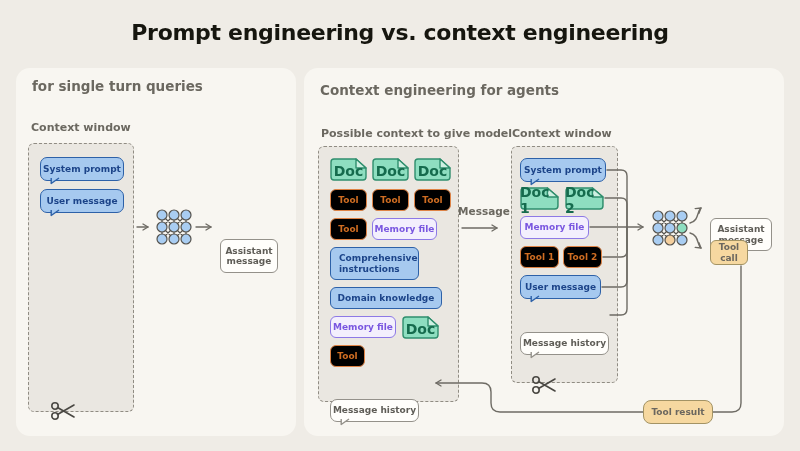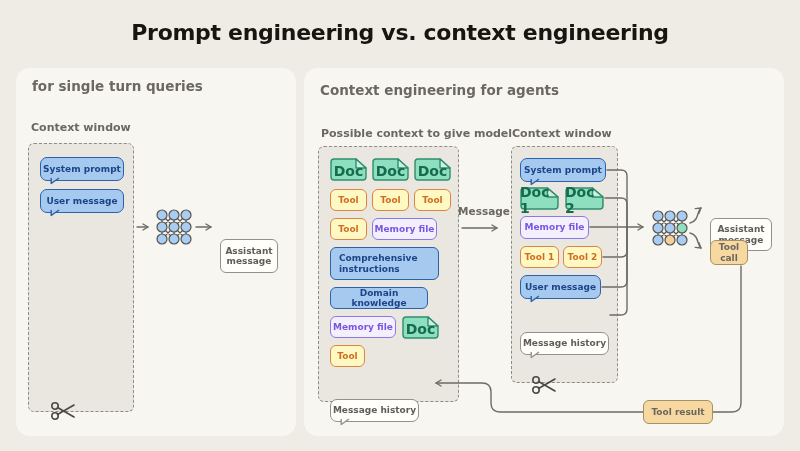--- a/index.html
+++ b/index.html
@@ -8,21 +8,21 @@
   .title{position:absolute;left:0;top:20px;width:800px;text-align:center;
          font-size:22px;font-weight:700;color:#16160f;letter-spacing:-0.3px;}
   .panel{position:absolute;background:#f8f6f1;border-radius:14px;}
   .panel-title{position:absolute;font-size:13.5px;font-weight:700;color:#6b6860;line-height:17px;}
   .sublabel{position:absolute;font-size:11px;font-weight:700;color:#6b6860;}
   .dashedbox{position:absolute;background:#eae7e1;border:1.6px dashed #908c83;border-radius:6px;box-sizing:border-box;}
   .chip{position:absolute;box-sizing:border-box;border-radius:6px;display:flex;
         align-items:center;justify-content:center;text-align:center;
         font-size:9px;font-weight:700;line-height:10.5px;z-index:3;}
   .blue{background:#a6c9ef;border:1.5px solid #2d61a8;color:#1c4489;}
-  .orange{background:#fef9c3;border:1.5px solid #df8345;color:#cf6d22;}
+  .orange{background:#000000;border:1.5px solid #df8345;color:#cf6d22;}
   .purple{background:#f3effd;border:1.5px solid #8d79e6;color:#7a57e0;}
   .grayb{background:#fffefb;border:1.5px solid #94918a;color:#5f5d57;margin-top:28px;}
   .tan{background:#f6d8a0;border:1.5px solid #a39364;color:#6b675f;}
   .bubble{border-radius:7px;}
   .tail{position:absolute;left:9px;top:calc(100% - 1.6px);width:10px;height:7px;overflow:visible;}
   .docchip{position:absolute;display:flex;align-items:center;justify-content:center;
            font-size:14px;font-weight:700;color:#156b4d;z-index:3;}
   .docchip svg{position:absolute;left:0;top:0;}
   .docchip i{font-style:normal;position:relative;top:1px;}
   .overlay{position:absolute;left:0;top:0;z-index:2;}
@@ -150,24 +150,24 @@
       <span>Tool</span>
     </div>
 
   <div class="chip orange" style="left:330px;top:218px;width:37px;height:22px;">
       <span>Tool</span>
     </div>
   <div class="chip purple" style="left:372px;top:218px;width:65px;height:22px;">
       <span>Memory file</span>
     </div>
 
-  <div class="chip blue leftalign" style="left:330px;top:247px;width:109px;height:33px;">
+  <div class="chip blue leftalign" style="left:330px;top:247px;width:89px;height:33px;">
       <span>Comprehensive instructions</span>
     </div>
-  <div class="chip blue" style="left:330px;top:287px;width:98px;height:22px;">
+  <div class="chip blue" style="left:330px;top:287px;width:112px;height:22px;">
       <span>Domain knowledge</span>
     </div>
 
   <div class="chip purple" style="left:330px;top:316px;width:66px;height:22px;">
       <span>Memory file</span>
     </div>
   <div class="docchip" style="left:402px;top:316px;width:37px;height:23px;">
     <svg width="37" height="23" viewBox="0 0 37 23" preserveAspectRatio="none">
         <path d="M4,1 H26 L36,10 V19 Q36,22 33,22 H4 Q1,22 1,19 V4 Q1,1 4,1 Z" fill="#8edec0" stroke="#2f8e6d" stroke-width="1.4" stroke-linejoin="round"></path>
         <path d="M26,1 V10 H36 Z" fill="#cef0e2" stroke="#2f8e6d" stroke-width="1.4" stroke-linejoin="round"></path>
@@ -251,17 +251,17 @@
       <circle cx="31" cy="31" r="5"></circle>
     </g>
   </svg>
 
   <div class="chip grayb" style="left:710px;top:190px;width:62px;height:33px;padding:2px;">
     <span>Assistant message</span>
   </div>
   <div class="chip tan" style="left:710px;top:240px;width:38px;height:25px;">
     <span>Tool call</span>
   </div>
-  <div class="chip tan" style="left:643px;top:400px;width:70px;height:24px;">
+  <div class="chip tan" style="left:643px;top:400px;width:70px;height:24px;border-radius:8px;">
     <span>Tool result</span>
   </div>
 
 </div>
 
 </body></html>

